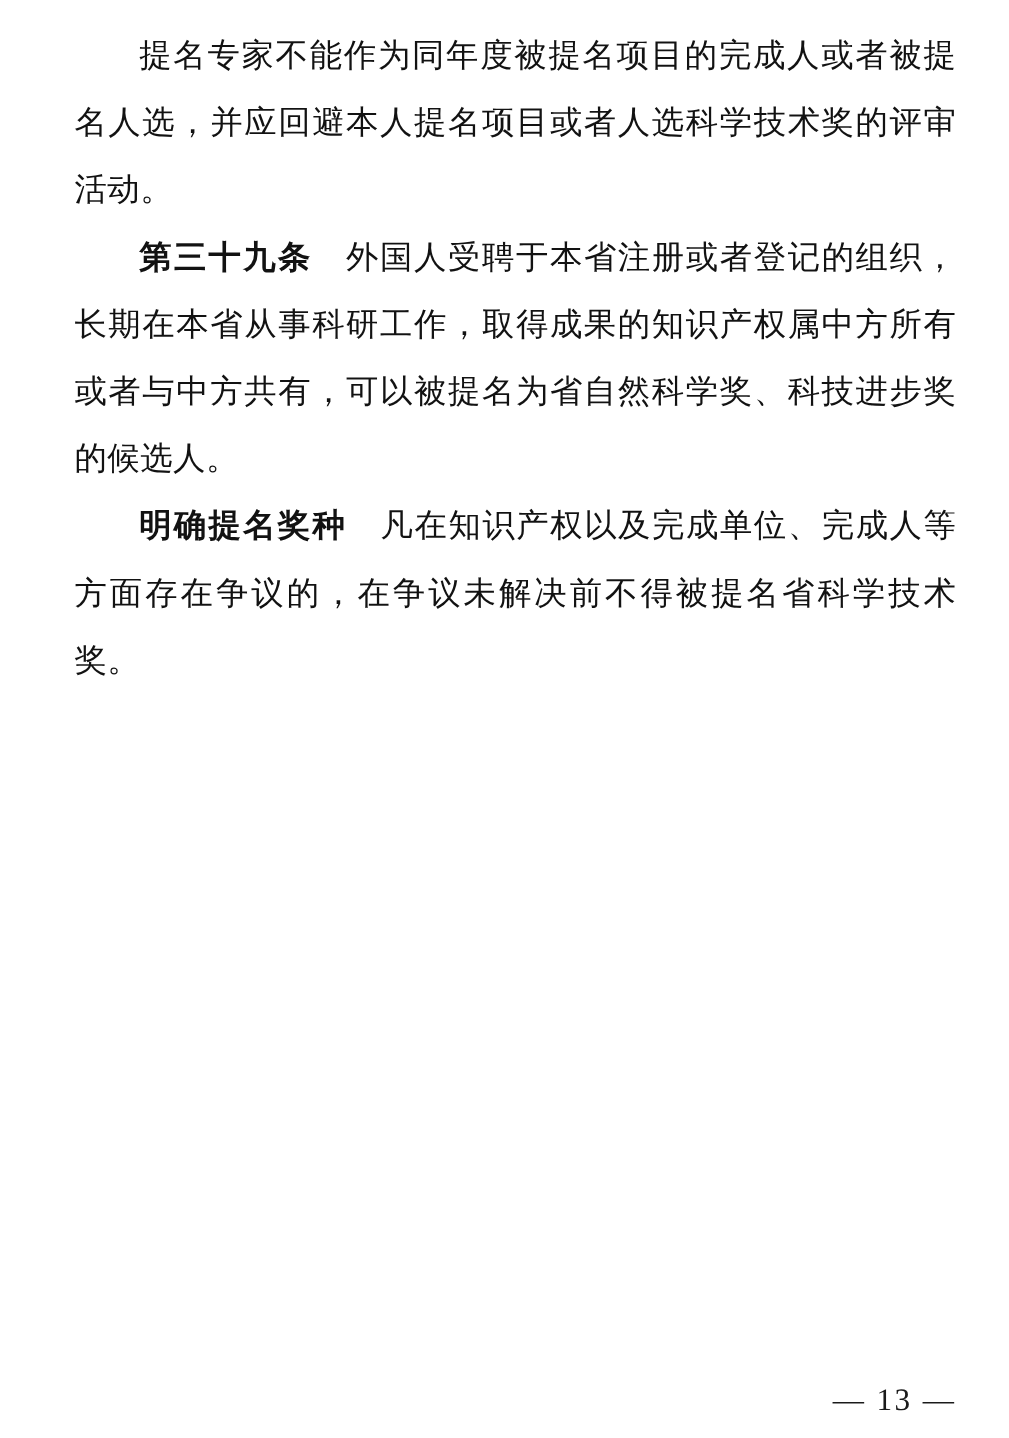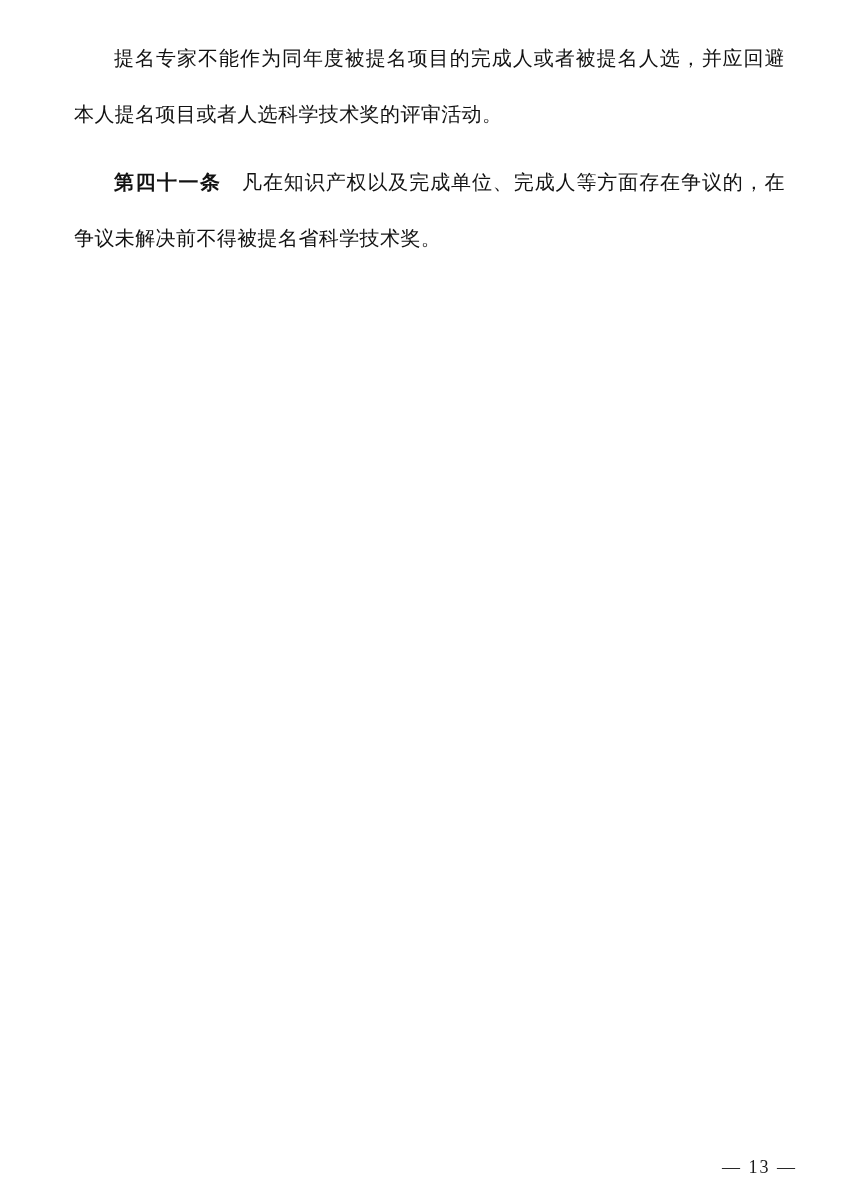--- a/index.html
+++ b/index.html
@@ -22,62 +22,65 @@
     padding: 18px 44px 0 62px;
   }
   .body-text {
     font-size: 28.5px;
     line-height: 56px;
     letter-spacing: 0.4px;
     text-align: justify;
     text-justify: inter-ideograph;
   }
   .para {
-    margin: 12px;
+    margin: 0;
     text-indent: 2em;
-    font-size: 20px;
+    font-size: 27px;
     line-height: 56px;
     text-align: justify;
     text-justify: inter-ideograph;
   }
   .art-label {
     font-weight: bold;
     letter-spacing: 1px;
   }
   .art-gap {
     display: inline-block;
     width: 1em;
   }
   .footer {
     position: absolute;
     left: 0;
     right: 44px;
     bottom: 16px;
     text-align: right;
-    font-size: 18px;
+    font-size: 26px;
     line-height: 30px;
     letter-spacing: 2px;
     color: #1a1a1a;
   }
 </style>
 </head>
 <body>
 
 <div class="page">
   <div class="body-text">
 
     <p class="para">
       <span>提名专家不能作为同年度被提名项目的完成人或者被提名人选，并应回避本人提名项目或者人选科学技术奖的评审活动。</span>
     </p>
 
 
 
+    <p class="para">
+      <span class="art-label">第三十九条</span><span class="art-gap"></span><span>外国人受聘于本省注册或者登记的组织，长期在本省从事科研工作，取得成果的知识产权属中方所有或者与中方共有，可以被提名为省自然科学奖、科技进步奖的候选人。</span>
+    </p>
 
 
 
     <p class="para">
-      <span class="art-label">第四十一条</span><span class="art-gap"></span><span>凡在知识产权以及完成单位、完成人等方面存在争议的，在争议未解决前不得被提名省科学技术奖。</span>
+      <span class="art-label">明确提名奖种</span><span class="art-gap"></span><span>凡在知识产权以及完成单位、完成人等方面存在争议的，在争议未解决前不得被提名省科学技术奖。</span>
     </p>
 
   </div>
 
   <div class="footer">— 13 —</div>
 </div>
 
 </body></html>

